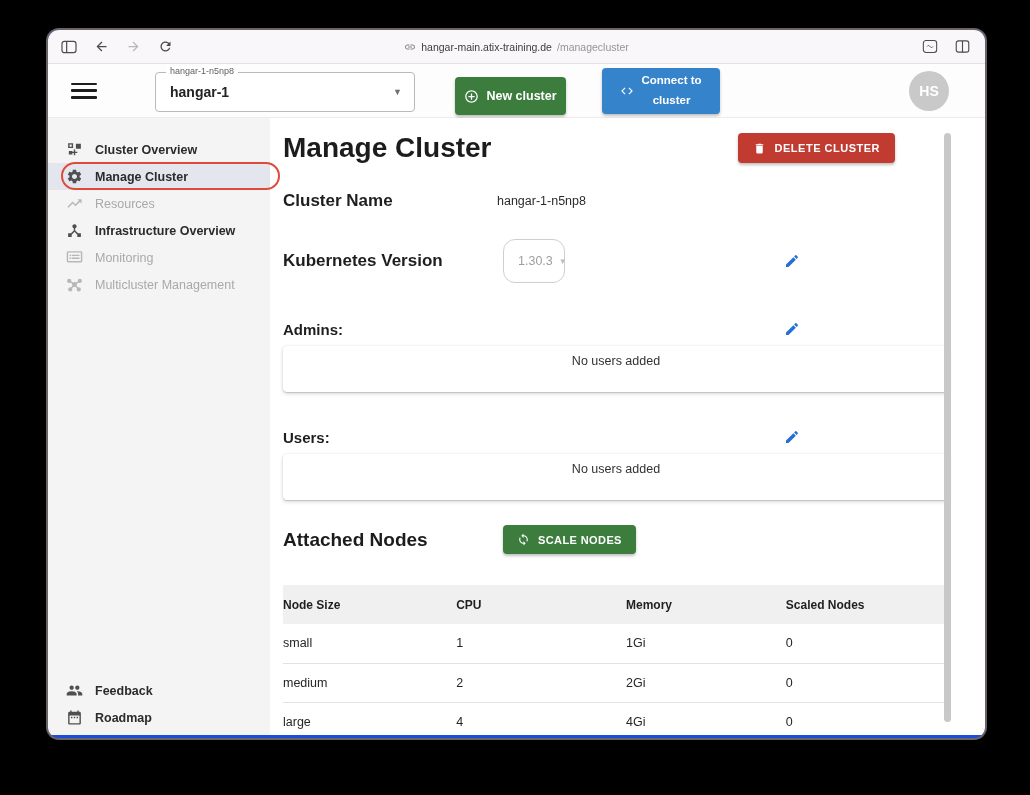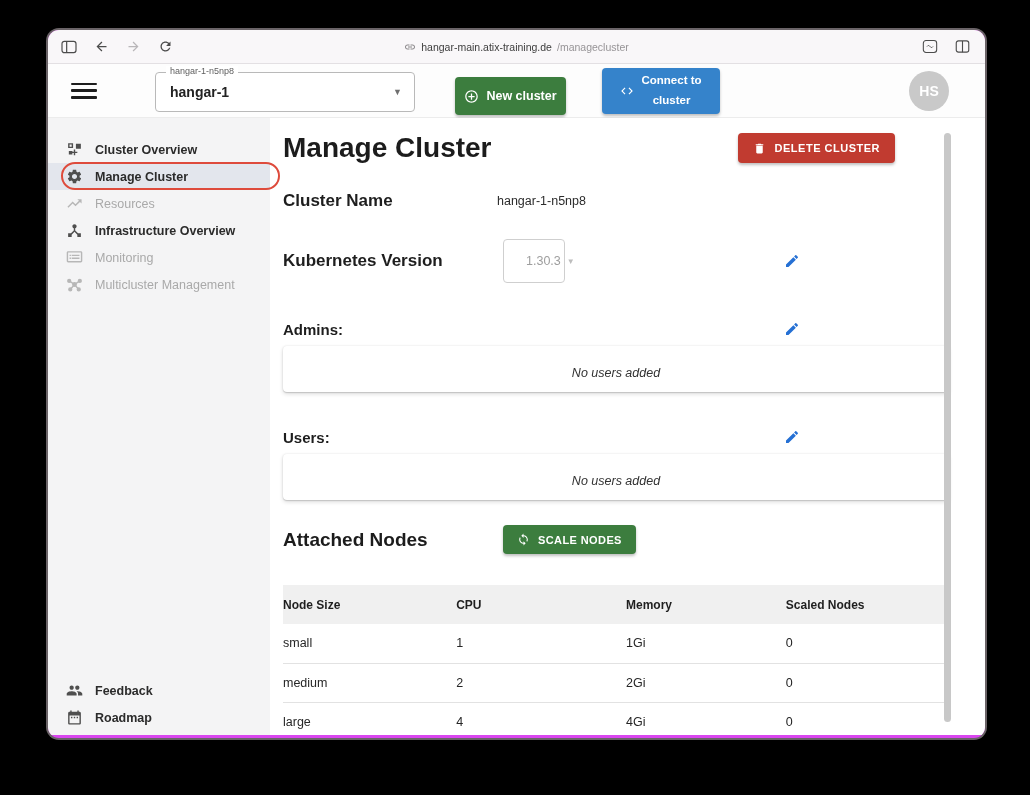--- a/index.html
+++ b/index.html
@@ -1,19 +1,19 @@
 <!DOCTYPE html>
 <html><head>
 <meta charset="utf-8">
 <style>
   * { margin:0; padding:0; box-sizing:border-box; }
   html,body { width:1030px; height:795px; background:#000; font-family:"Liberation Sans", sans-serif; overflow:hidden; }
 
   .window { position:absolute; left:48px; top:30px; width:937px; height:708px;
-    background:#d946ef; border-radius:11px; overflow:hidden;
+    background:#1d4ed8; border-radius:11px; overflow:hidden;
     box-shadow:0 0 0 2px rgba(235,220,228,.45), 0 12px 45px rgba(0,0,0,.85); }
 
   
   .chrome { height:34px; background:#f9f7f9; border-bottom:1px solid #e3e0e3;
     display:flex; align-items:center; position:relative; }
   .chrome-left { display:flex; align-items:center; gap:14px; margin-left:12px; }
   .chrome-btn { width:18px; height:18px; display:flex; align-items:center; justify-content:center; color:#4c4c4c; }
   .chrome-btn.disabled { color:#b9b6b9; }
   .urlbar { position:absolute; left:0; right:0; top:0; bottom:0; display:flex;
     align-items:center; justify-content:center; gap:5px; pointer-events:none; font-size:10.5px; }
@@ -67,34 +67,34 @@
   .btn-delete { background:#c13b30; height:30px; padding:0 15px; margin-right:54px;
     font-size:11px; font-weight:700; letter-spacing:.5px; gap:9px; }
 
   .name-row { margin-top:27px; display:flex; align-items:center; }
   .field-label { font-size:17px; font-weight:700; color:#1e1e1e; }
   .name-row .field-label { width:214px; }
   .name-value { font-size:12.5px; color:#2c2c2c; }
 
   .k8s-row { margin-top:28px; display:flex; align-items:center; position:relative; }
   .k8s-row .field-label { width:220px; }
-  .k8s-select { width:62px; height:44px; border:1px solid #cfcfcf; border-radius:4px;
-    display:flex; align-items:center; padding-left:22px; gap:6px; color:#9e9e9e; font-size:12.5px; }
+  .k8s-select { width:62px; height:44px; border:1px solid #cfcfcf; border-radius:12px;
+    display:flex; align-items:center; padding-left:14px; gap:6px; color:#9e9e9e; font-size:12.5px; }
   .k8s-select .caret { font-size:8px; color:#bdbdbd; }
 
   .pencil { position:absolute; right:149px; width:16px; height:16px; color:#2570d4; cursor:pointer; }
 
   .section { position:relative; }
   .section-admins { margin-top:38px; }
   .section-users { margin-top:37px; }
   .section-label { font-size:15px; font-weight:700; color:#1e1e1e; }
   .section .pencil { top:0; }
   .empty-card { margin-top:7px; height:46px; background:#fff; border-radius:4px;
     box-shadow:0 1px 1px rgba(0,0,0,.12), 0 2px 4px rgba(0,0,0,.14), 0 0 2px rgba(0,0,0,.10);
-    display:flex; align-items:center; justify-content:center;font-style:italic; }
+    display:flex; justify-content:center; }
   .empty-card span { font-size:12.5px; color:#323232; margin-top:8px; }
 
   .nodes-row { margin-top:25px; display:flex; align-items:center; }
   .nodes-title { font-size:19px; font-weight:700; color:#1c1c1c; width:220px; }
   .btn-scale { background:#3c7d3e; height:29px; padding:0 14px;
     font-size:11px; font-weight:700; letter-spacing:.4px; gap:8px;text-align:center; }
 
   .nodes-table { margin-top:31px; width:100%; border-collapse:collapse; table-layout:fixed; }
   .nodes-table th, .nodes-table td { text-align:left; height:39px; 
     font-size:12px; color:#1f1f1f; }

